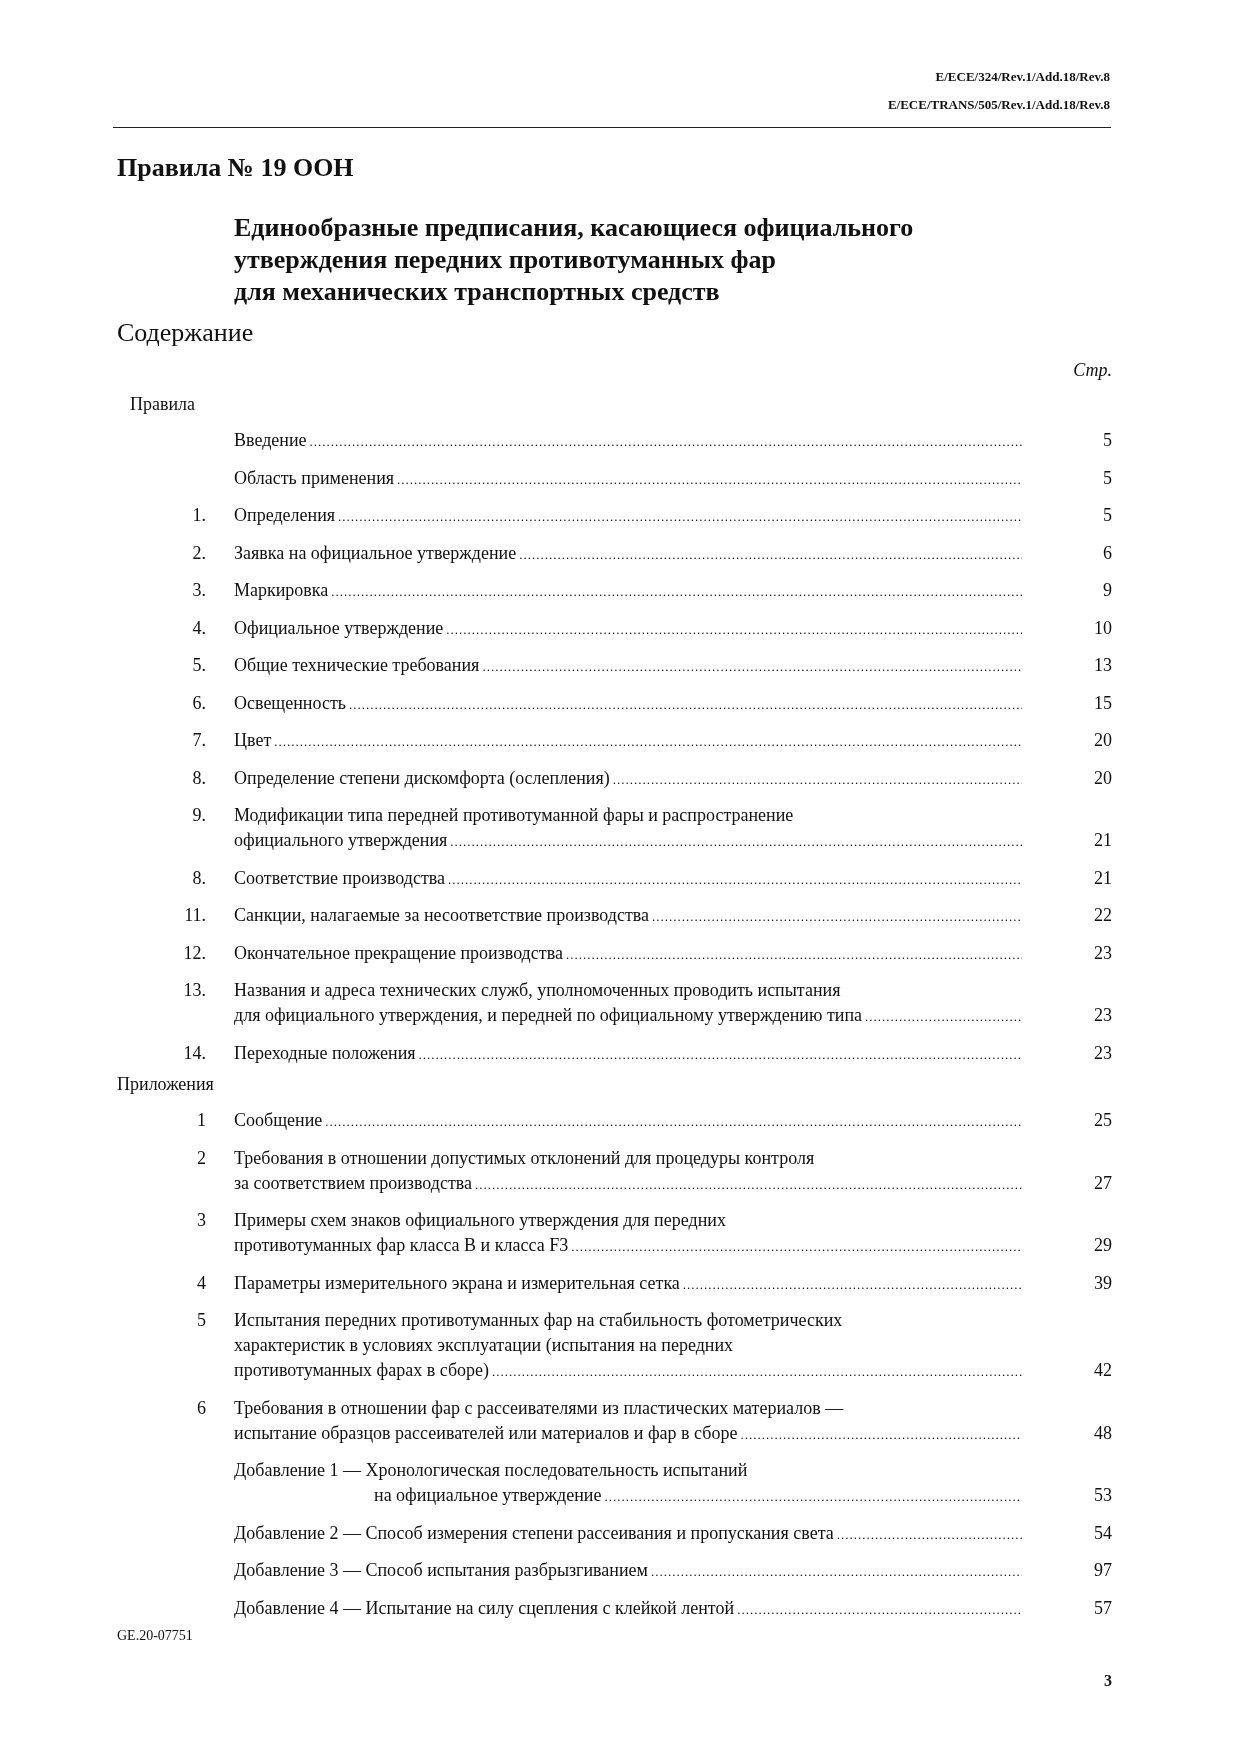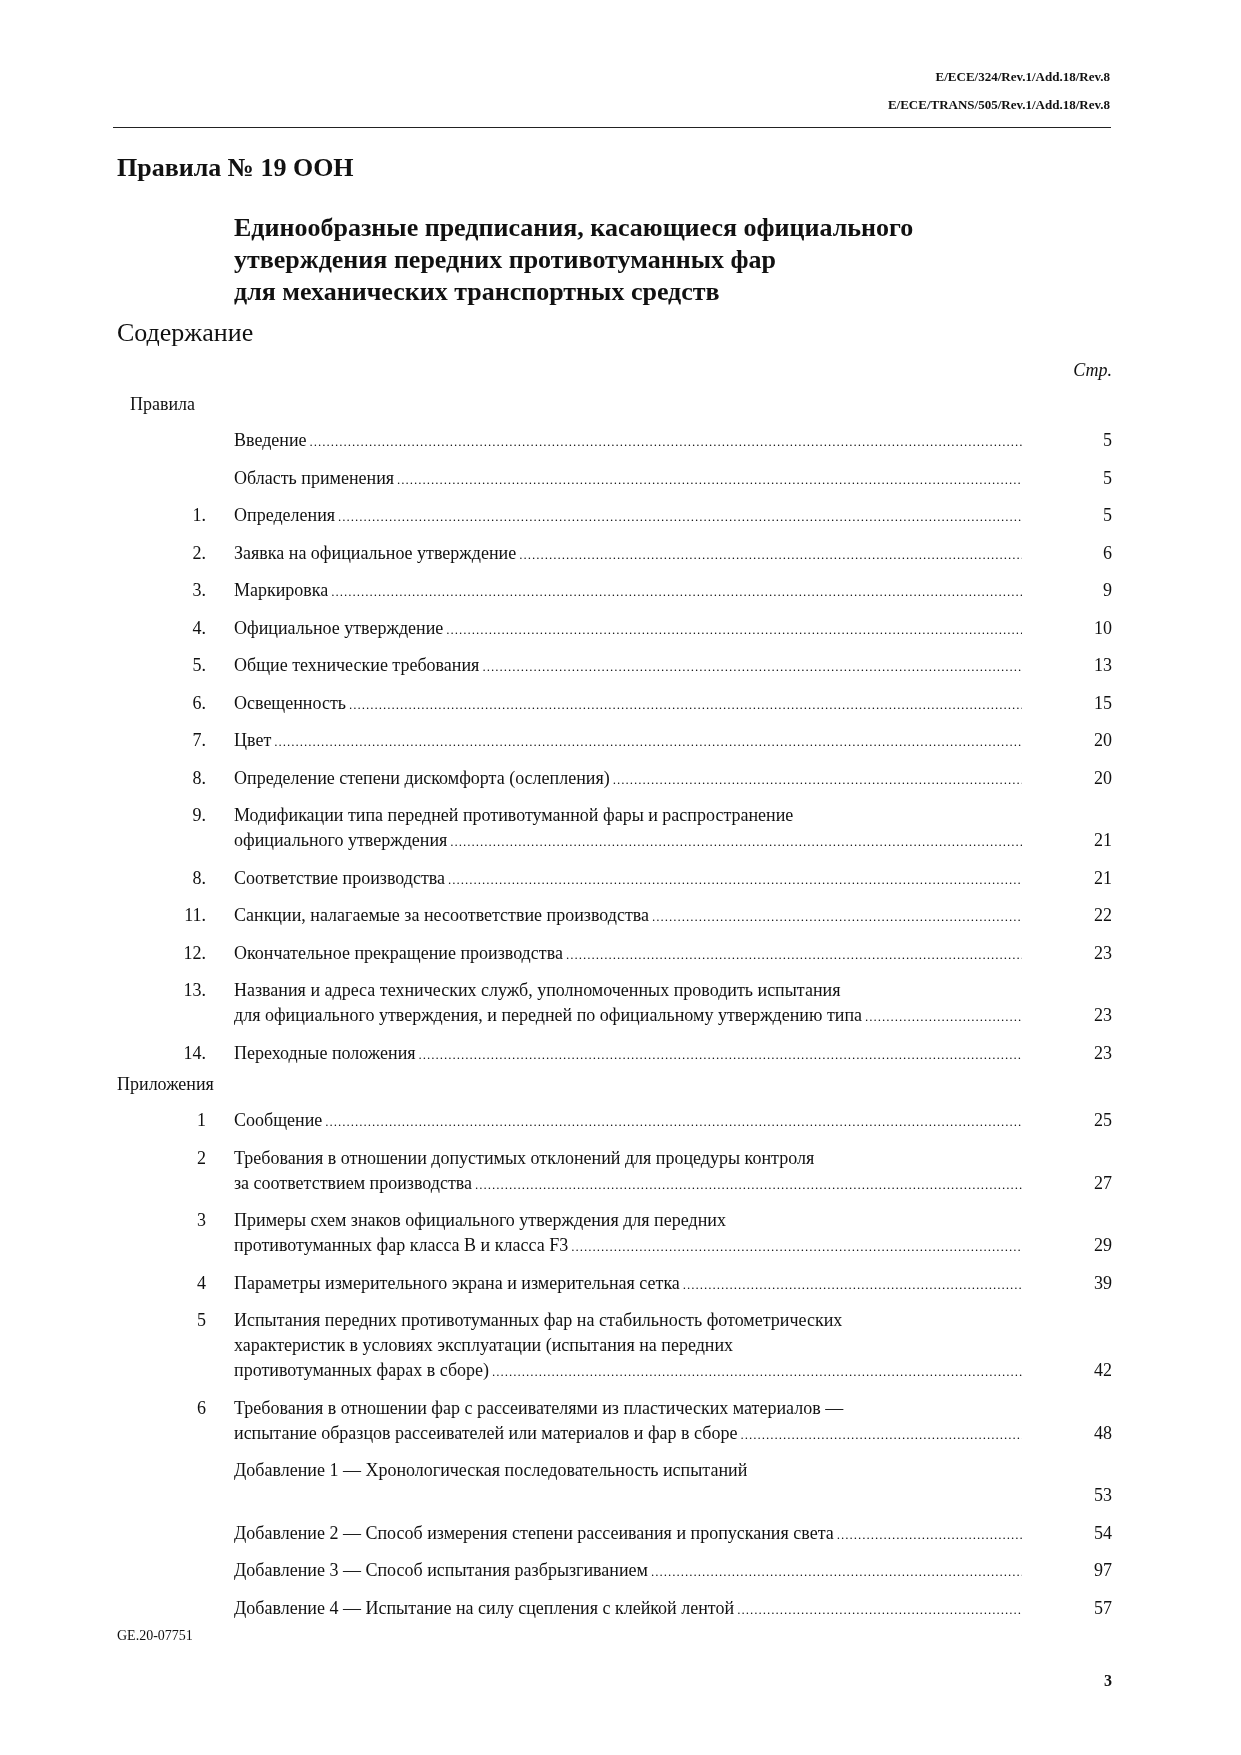--- a/index.html
+++ b/index.html
@@ -275,20 +275,24 @@
           <span class="t">испытание образцов рассеивателей или материалов и фар в сборе</span>
           <span class="dots"></span>
         </span>
       </div>
       <span class="pg" style="top: 25px;">48</span>
     </div>
     <div class="row" style="top: 1458px;">
       <span class="num"></span>
       <div class="txt">
         <span class="line">Добавление 1 — Хронологическая последовательность испытаний</span>
+        <span class="last" style="padding-left: 140px;">
+          <span class="t">на официальное утверждение</span>
+          <span class="dots"></span>
+        </span>
       </div>
       <span class="pg" style="top: 25px;">53</span>
     </div>
     <div class="row" style="top: 1520.5px;">
       <span class="num"></span>
       <div class="txt">
         <span class="last">
           <span class="t">Добавление 2 — Способ измерения степени рассеивания и пропускания света</span>
           <span class="dots"></span>
         </span>

